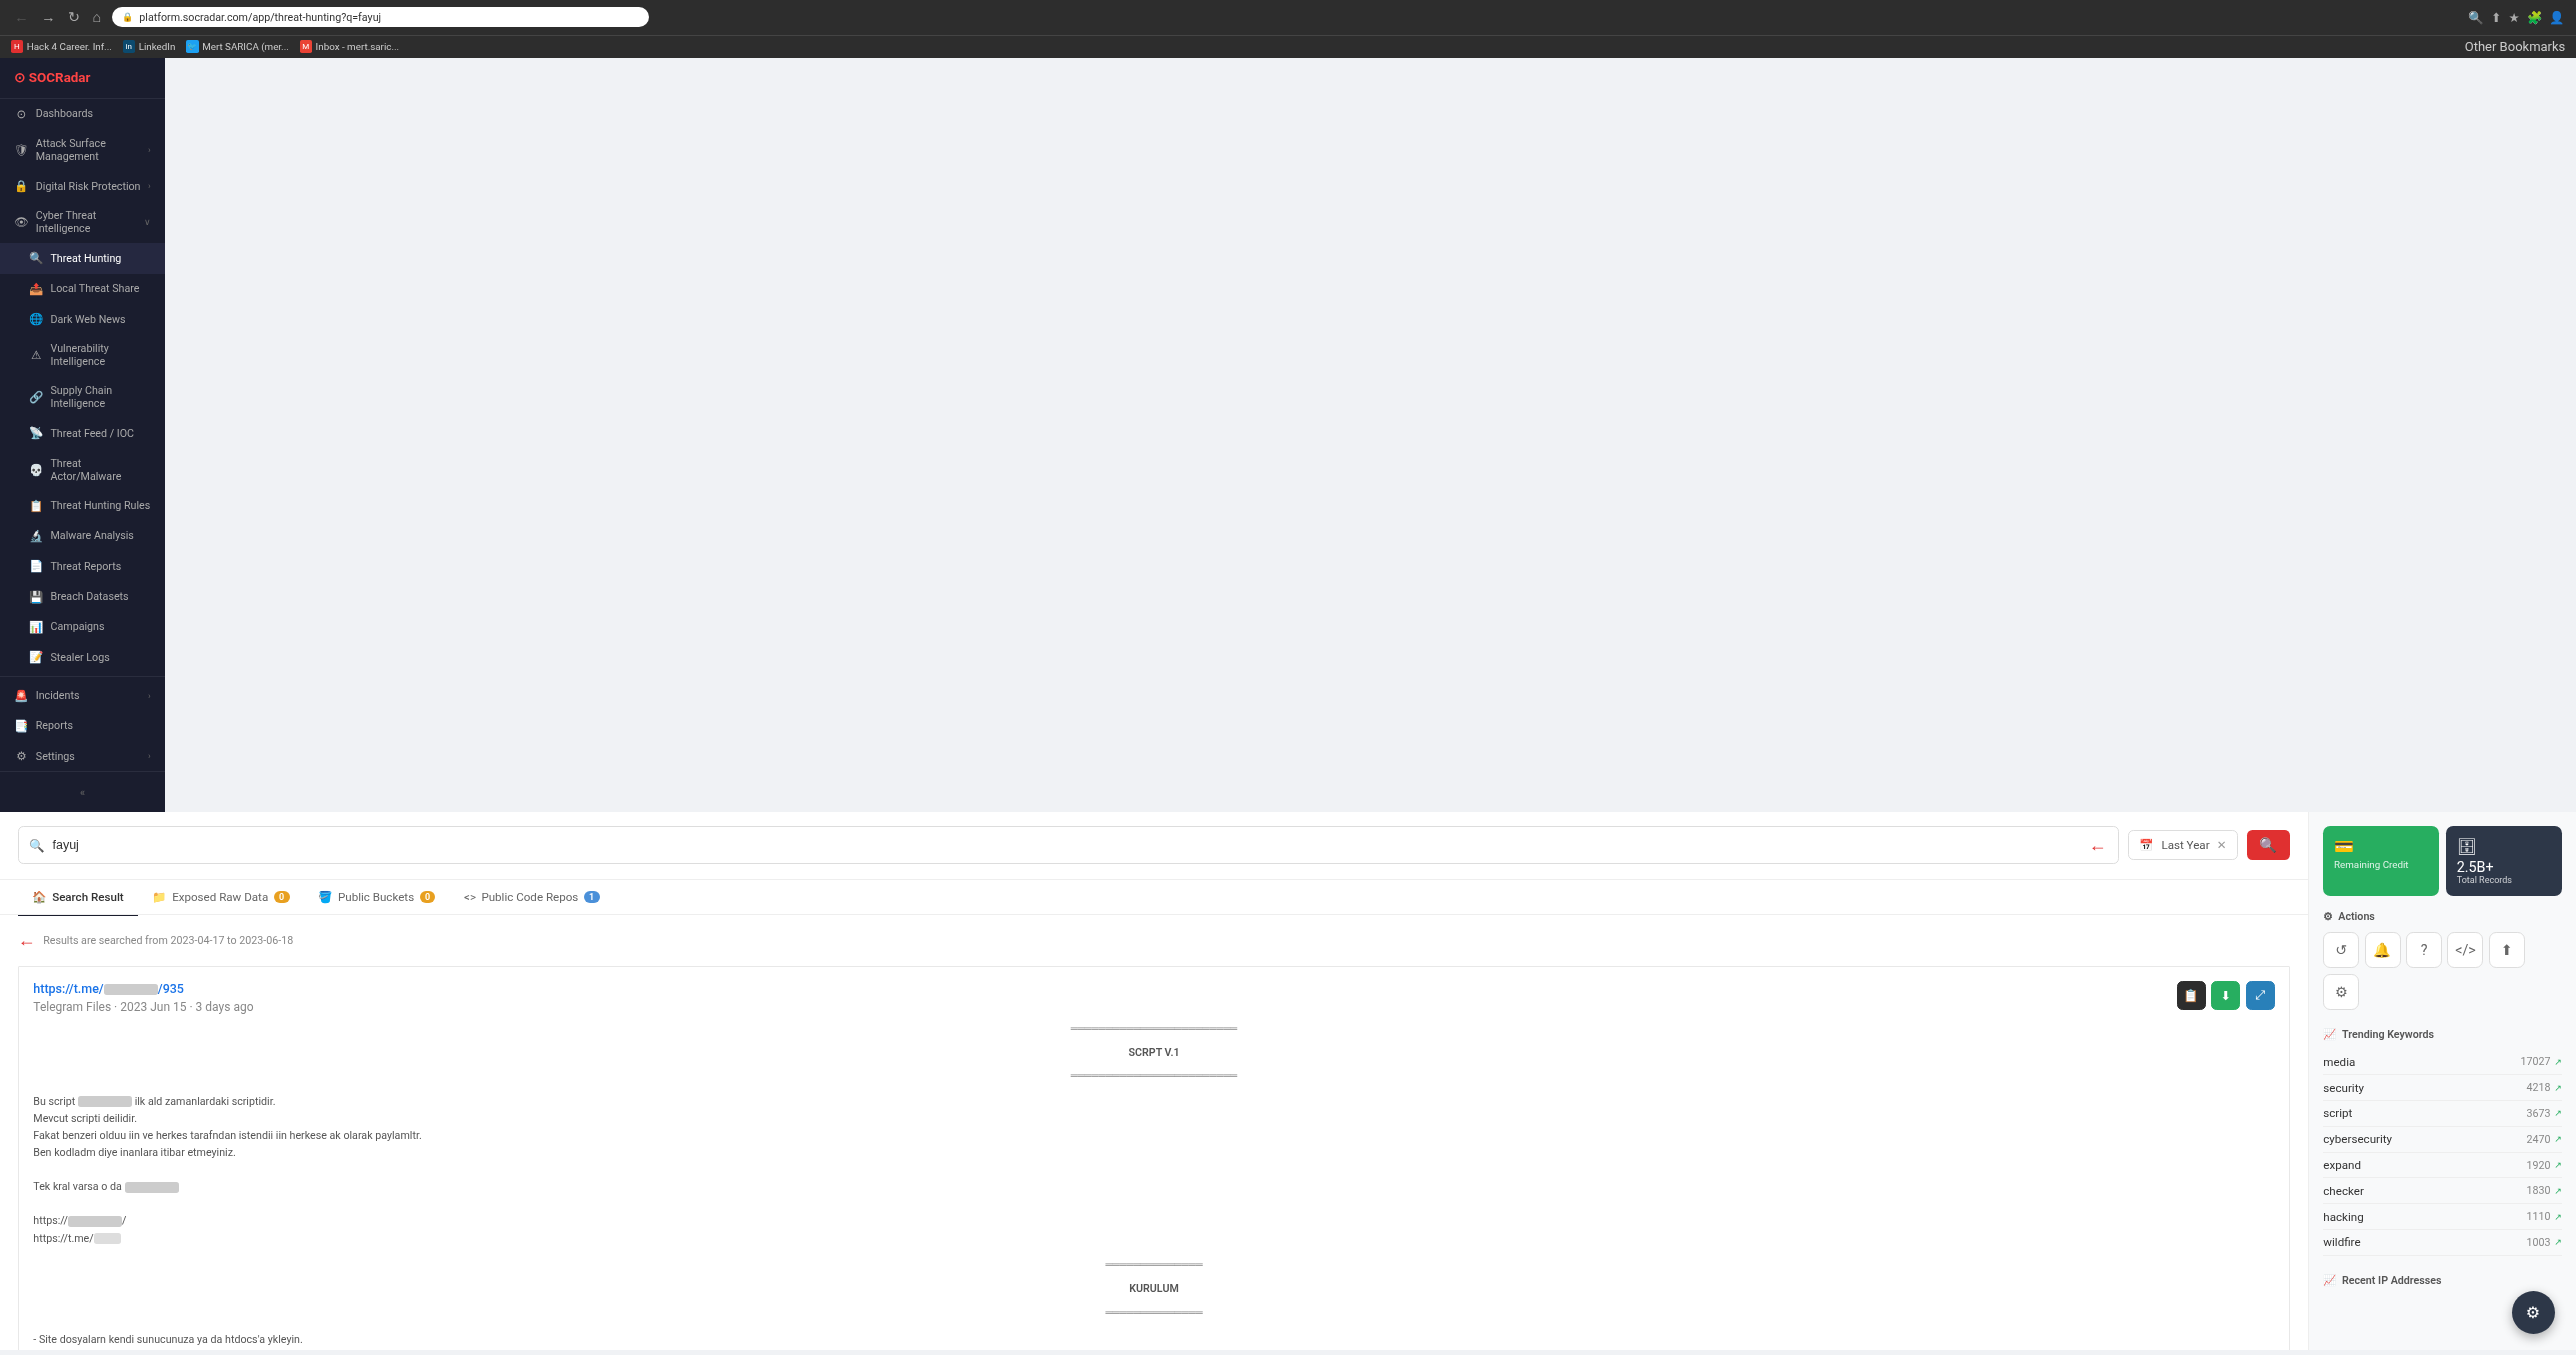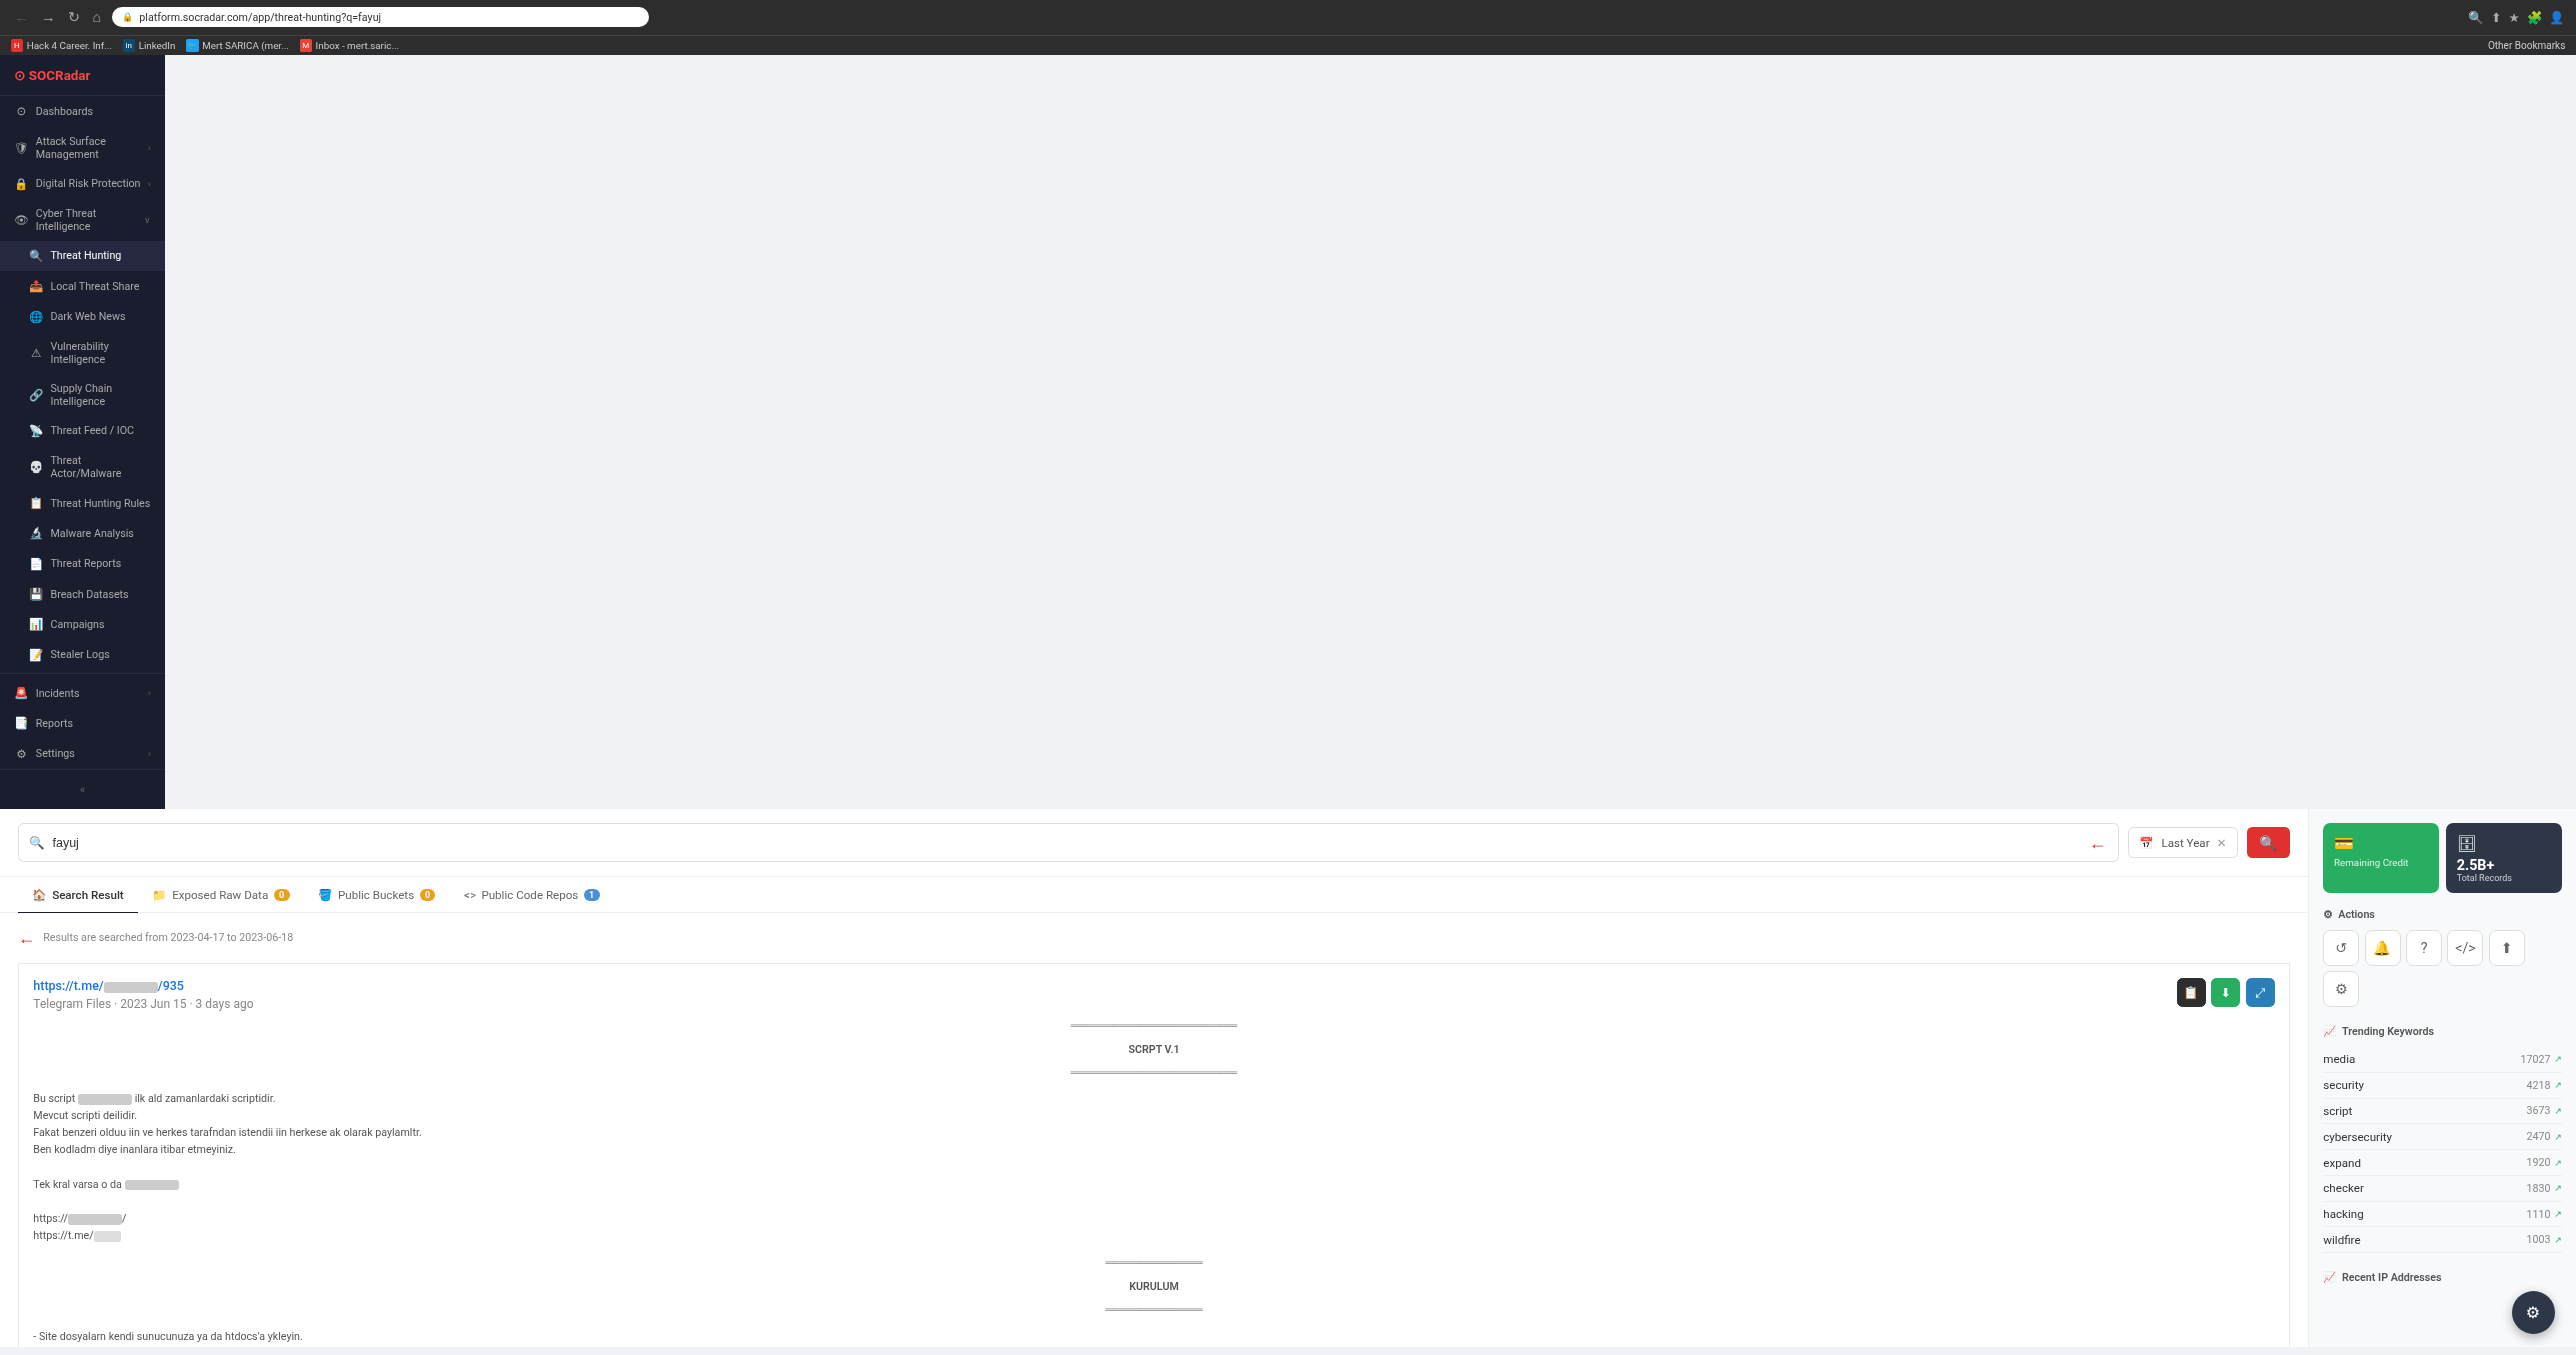--- a/index.html
+++ b/index.html
@@ -12,21 +12,21 @@
     .browser-nav-btn.disabled { color: #555; }
     .address-bar { background: #fff; border-radius: 18px; padding: 3.6px 10.7px; font-size: 10.7px; color: #333; display: flex; align-items: center; gap: 5.4px; flex: 1; max-width: 537px; }
     .address-bar-icon { font-size: 9px; color: #666; }
     .browser-actions { display: flex; gap: 7.2px; margin-left: auto; align-items: center; }
     .browser-action-btn { color: #aaa; font-size: 12.5px; }
 
     
     .bookmarks-bar { background: #2d2d2d; padding: 3.6px 10.7px; display: flex; align-items: center; gap: 10.7px; border-top: 0.9px solid #444; }
     .bookmark-item { color: #ccc; font-size: 9.8px; display: flex; align-items: center; gap: 3.6px; cursor: pointer; }
     .bookmark-icon { width: 12.5px; height: 12.5px; border-radius: 1.8px; display: inline-flex; align-items: center; justify-content: center; font-size: 8px; }
-    .other-bookmarks { margin-left: auto; color: #ccc; font-size: 10px; }
+    .other-bookmarks { margin-left: auto; color: #ccc; font-size: 13px; }
 
     
     .app { display: flex; height: calc(100vh - 63px); flex-direction: column; }
 
     
     .sidebar { width: 165px; background: #1a1d2e; color: #ccc; display: flex; flex-direction: column; flex-shrink: 0; overflow-y: auto; }
     .sidebar-logo { padding: 12.5px 14.3px; border-bottom: 0.9px solid #2a2d3e; }
     .sidebar-item { display: flex; align-items: center; gap: 7.2px; padding: 8px 14.3px; cursor: pointer; font-size: 10.7px; color: #aaa; }
     .sidebar-item.active { background: #252840; color: #fff; }
     .sidebar-item-icon { width: 14.3px; height: 14.3px; display: flex; align-items: center; justify-content: center; font-size: 11.6px; flex-shrink: 0; }
@@ -86,21 +86,21 @@
 
     
     .right-panel { width: 268px; background: #f8f9fa; border-left: 0.9px solid #eee; overflow-y: auto; padding: 14.3px; flex-shrink: 0; }
 
     
     .credit-cards { display: flex; gap: 7.2px; margin-bottom: 14.3px; }
     .credit-card { flex: 1; border-radius: 7.2px; padding: 10.7px; }
     .credit-card.green { background: #27ae60; color: #fff; }
     .credit-card.dark { background: #2d3748; color: #fff; }
     .credit-card-label { font-size: 9.8px; opacity: 0.85; margin-bottom: 3.6px; }
-    .credit-card-value { font-size: 14.3px; font-weight: 700; }
+    .credit-card-value { font-size: 14.3px; font-weight: 400; }
     .credit-card-sub { font-size: 9px; opacity: 0.75; }
     .credit-card-icon { font-size: 16px; margin-bottom: 3.6px; }
 
     
     .panel-section { margin-bottom: 18px; }
     .panel-section-title { font-size: 10.7px; font-weight: 600; color: #555; margin-bottom: 9px; display: flex; align-items: center; gap: 5.4px; }
     .action-buttons { display: flex; gap: 5.4px; flex-wrap: wrap; }
     .action-btn { width: 36px; height: 36px; border: 0.9px solid #ddd; border-radius: 7.2px; background: #fff; display: flex; align-items: center; justify-content: center; cursor: pointer; font-size: 14.3px; color: #666; }
 
     

